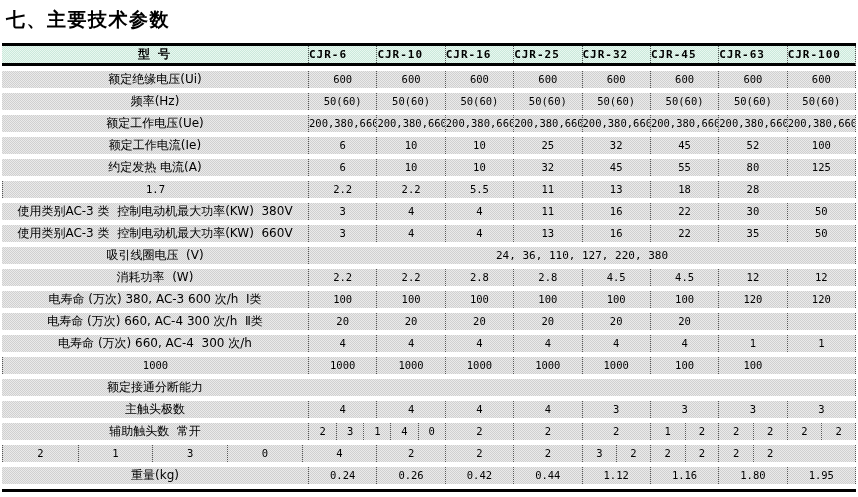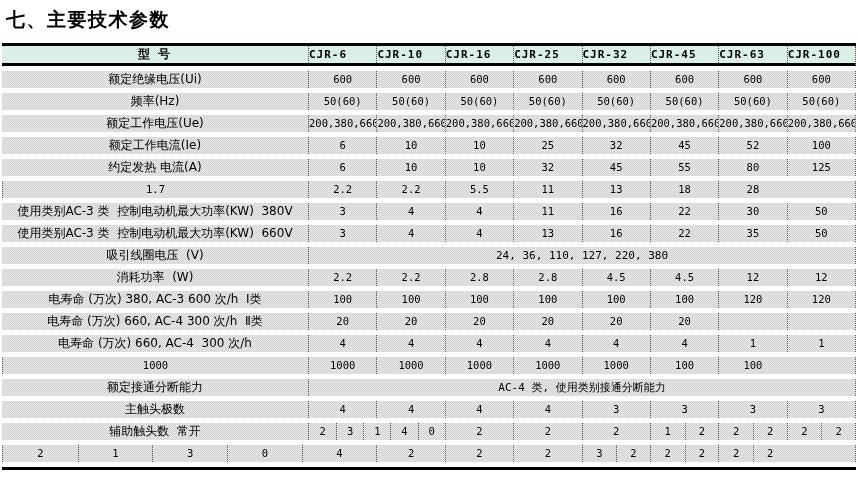--- a/index.html
+++ b/index.html
@@ -222,21 +222,20 @@
       <div class="v-cell">1000</div>
       <div class="v-cell">1000</div>
       <div class="v-cell">1000</div>
       <div class="v-cell">1000</div>
       <div class="v-cell">1000</div>
       <div class="v-cell">100</div>
       <div class="v-cell">100</div>
     </div>
     <div class="t-row">
       <div class="r-label">额定接通分断能力</div>
-      <div class="v-span">AC-4 类, 使用类别接通分断能力</div>
     </div>
     <div class="t-row">
       <div class="r-label">主触头极数</div>
       <div class="v-cell">4</div>
       <div class="v-cell">4</div>
       <div class="v-cell">4</div>
       <div class="v-cell">4</div>
       <div class="v-cell">3</div>
       <div class="v-cell">3</div>
       <div class="v-cell">3</div>
@@ -296,13 +295,24 @@
       </div>
       <div class="v-group" style="grid-column: span 1; grid-template-columns: repeat(2, 1fr);">
         <div class="sub-cell">2</div>
         <div class="sub-cell sep">2</div>
       </div>
       <div class="v-group" style="grid-column: span 1; grid-template-columns: repeat(2, 1fr);">
         <div class="sub-cell">2</div>
         <div class="sub-cell sep">2</div>
       </div>
     </div>
+    <div class="t-row">
+      <div class="r-label">重量(kg)</div>
+      <div class="v-cell">0.24</div>
+      <div class="v-cell">0.26</div>
+      <div class="v-cell">0.42</div>
+      <div class="v-cell">0.44</div>
+      <div class="v-cell">1.12</div>
+      <div class="v-cell">1.16</div>
+      <div class="v-cell">1.80</div>
+      <div class="v-cell">1.95</div>
+    </div>
   </div>
 
 </body></html>

